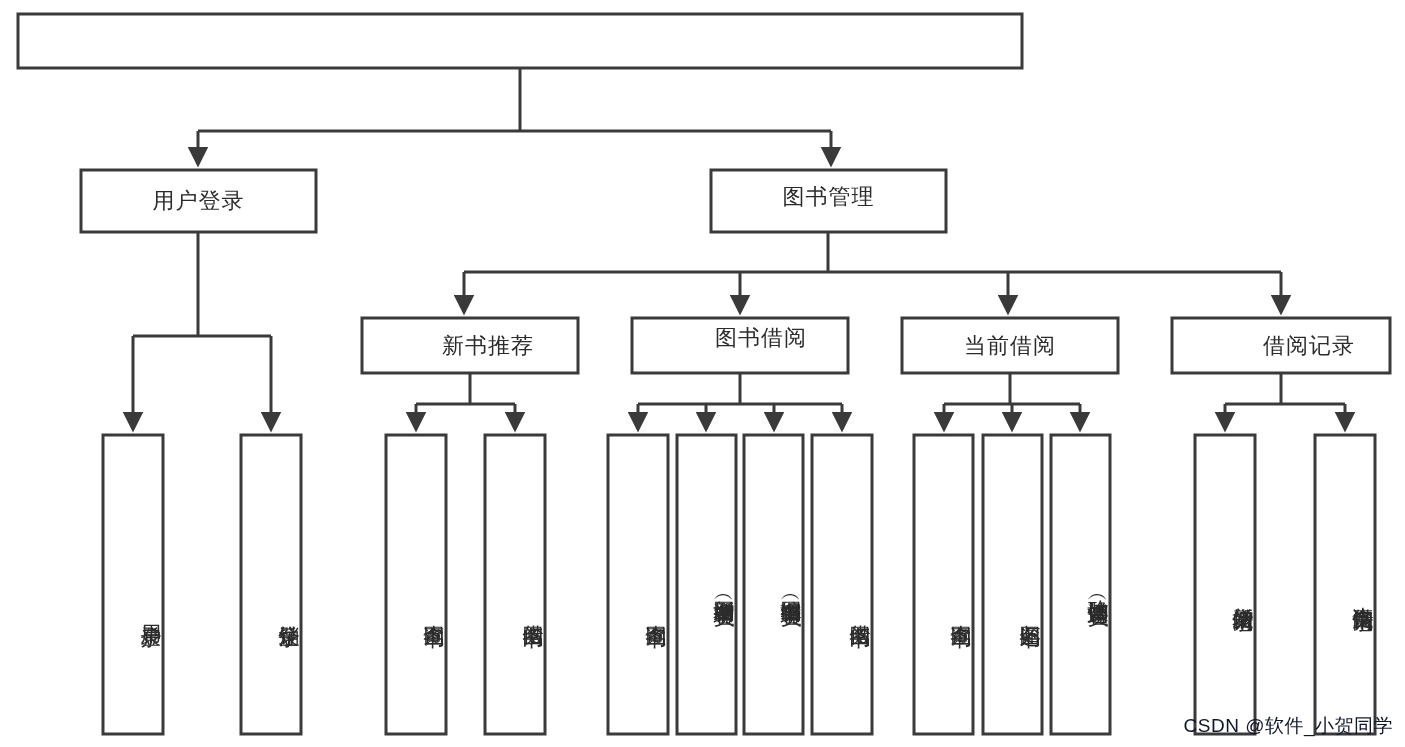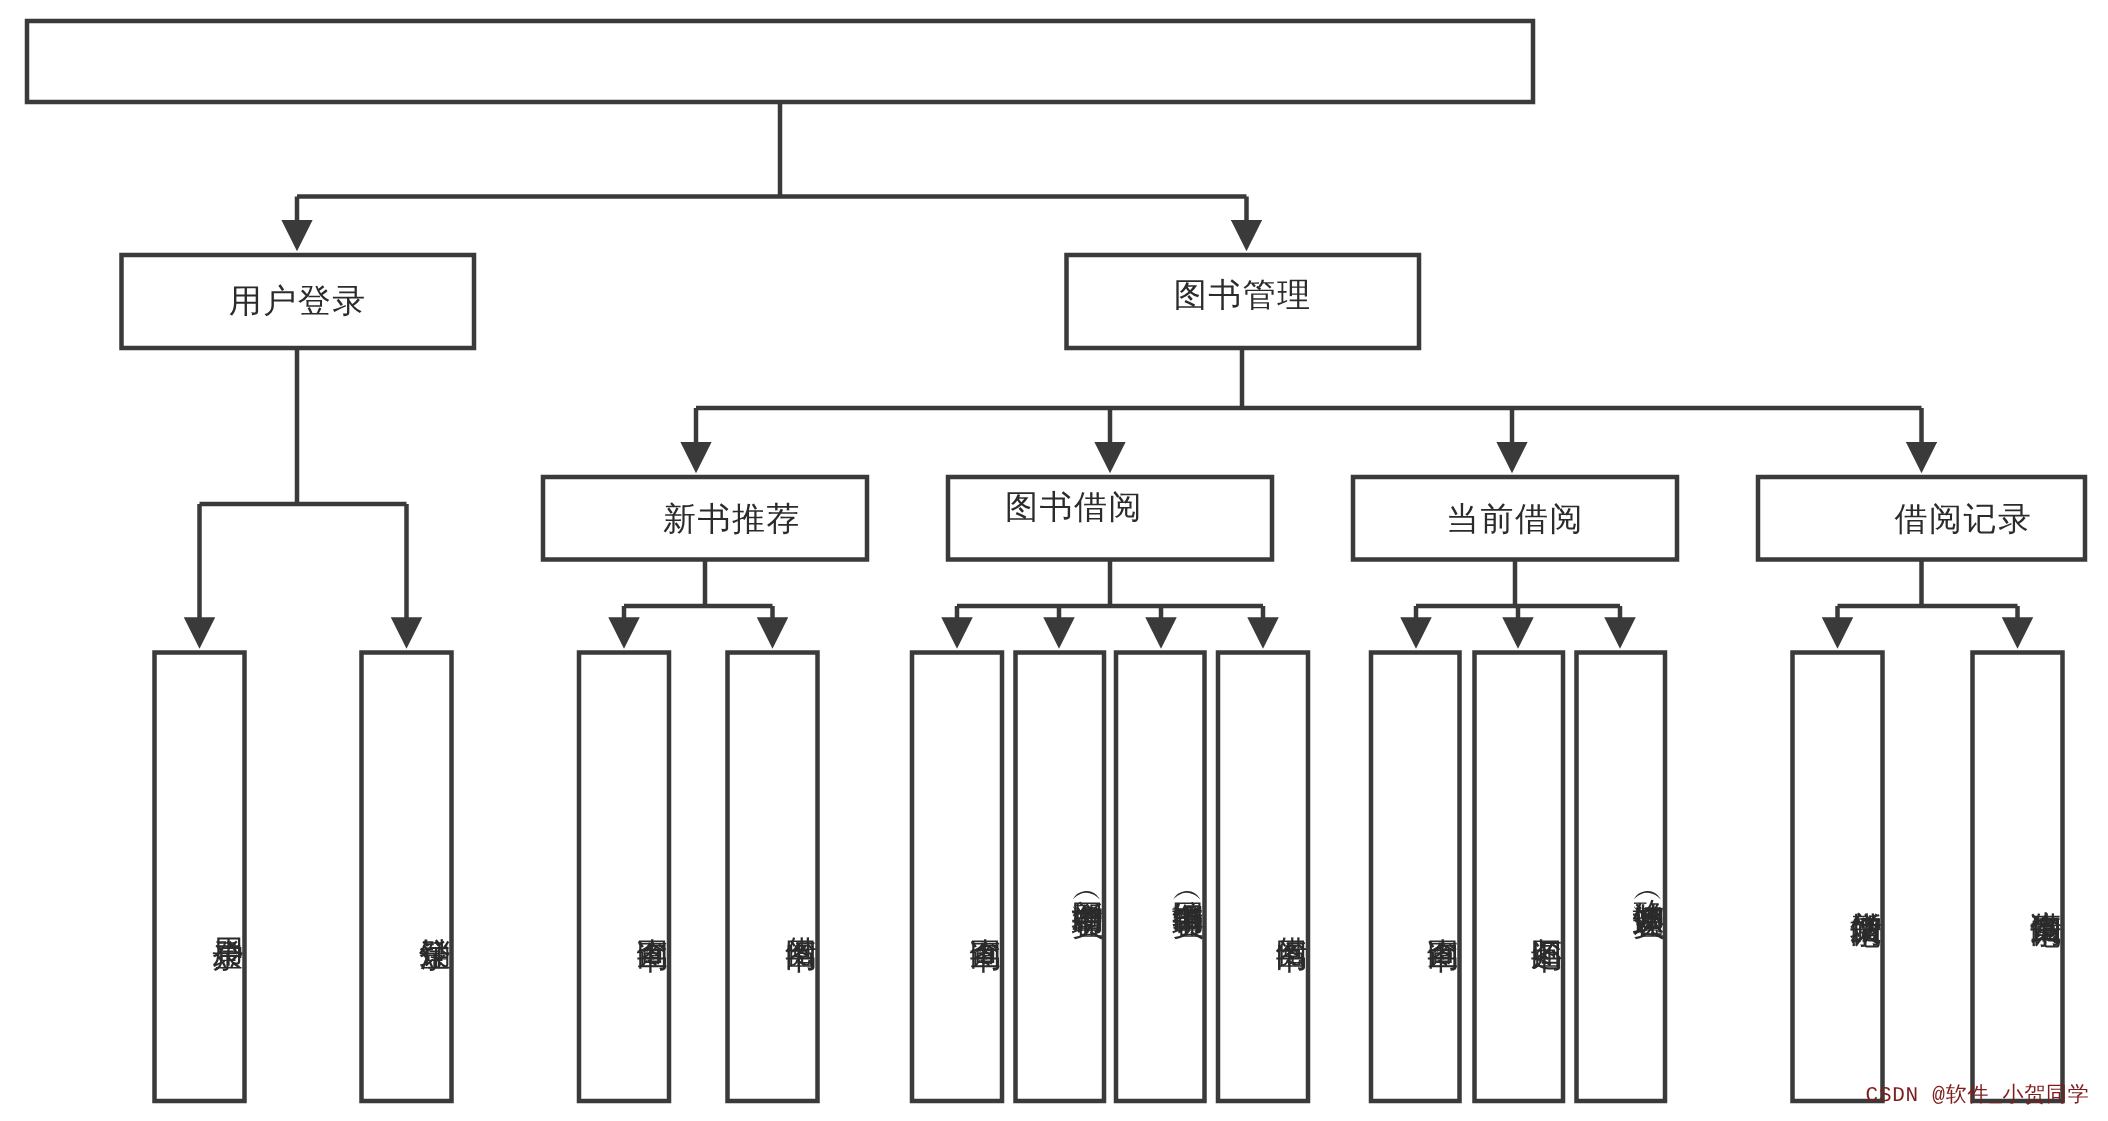--- a/index.html
+++ b/index.html
@@ -21,22 +21,22 @@
     font-family:"Liberation Sans","DejaVu Sans",sans-serif;
     white-space:nowrap;pointer-events:none;
   }
   .htext-wrap{
     position:absolute;display:flex;align-items:center;justify-content:center;
     font-size:22px;color:#2b2b2b;letter-spacing:1px;
     font-family:"Liberation Sans","DejaVu Sans",sans-serif;
   }
   #watermark{
     position:absolute;right:12px;bottom:8px;
-    font-size:14px;color:#7f1d1d;letter-spacing:.5px;
-    font-family:Liberation Mono, monospace;
+    font-size:19px;color:#0f172a;letter-spacing:.5px;
+    font-family:Liberation Sans, sans-serif;
     user-select:none;
   }
 </style>
 </head>
 <body>
 
 <div id="diagram-root">
 
   <svg id="tree" viewBox="0 0 1405 747">
     <defs>
@@ -112,21 +112,21 @@
     <path class="connector" d="M 1225 404 L 1345 404"></path>
     <path class="connector" d="M 1225 404 L 1225 429" marker-end="url(#arrow)"></path>
     <path class="connector" d="M 1345 404 L 1345 429" marker-end="url(#arrow)"></path>
   </svg>
 
 
   <div class="htext-wrap" style="left:81px;top:170px;width:235px;height:62px;">用户登录</div>
   <div class="htext-wrap" style="left:711px;top:170px;width:235px;height:54px;border-radius:31px;">图书管理</div>
 
   <div class="htext-wrap" style="left:362px;top:318px;width:252px;height:55px;">新书推荐</div>
-  <div class="htext-wrap" style="left:608px;top:318px;width:216px;height:39px;">图书借阅</div>
+  <div class="htext-wrap" style="left:653px;top:318px;width:216px;height:39px;">图书借阅</div>
   <div class="htext-wrap" style="left:902px;top:318px;width:216px;height:55px;">当前借阅</div>
   <div class="htext-wrap" style="left:1172px;top:318px;width:218px;height:55px;padding-left:28px;">借阅记录</div>
 
   <div class="vtext-wrap" style="left:103px;top:505px;width:60px;height:210px;">用户登录</div>
   <div class="vtext-wrap" style="left:241px;top:505px;width:60px;height:210px;">注销登录</div>
 
   <div class="vtext-wrap" style="left:386px;top:505px;width:60px;height:210px;">查询图书</div>
   <div class="vtext-wrap" style="left:485px;top:505px;width:60px;height:210px;">借阅图书</div>
 
   <div class="vtext-wrap" style="left:608px;top:505px;width:60px;height:210px;">查询图书</div>

